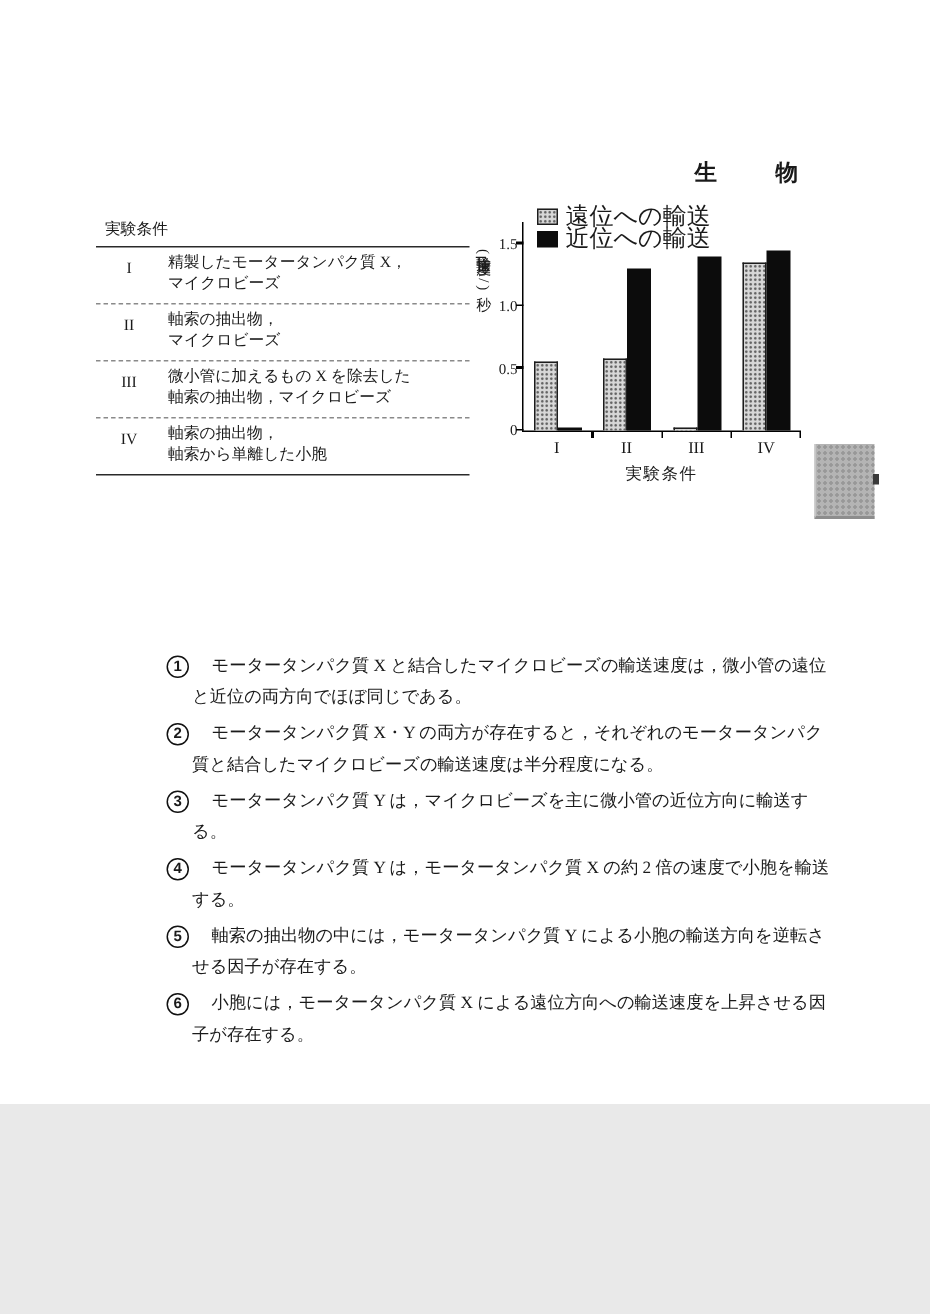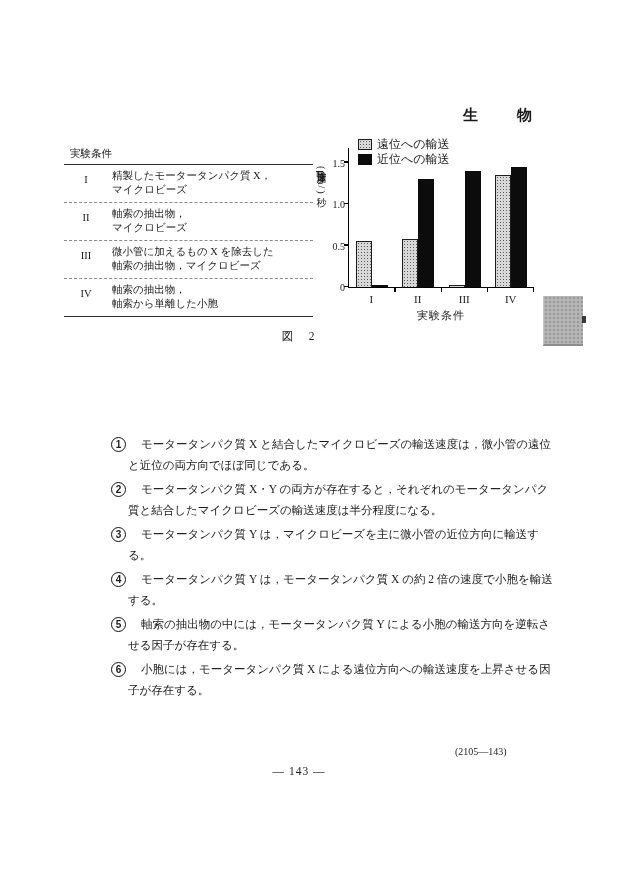--- a/index.html
+++ b/index.html
@@ -1,18 +1,18 @@
 <!DOCTYPE html>
 <html><head>
 <meta charset="utf-8">
 <style>
   * { margin:0; padding:0; box-sizing:border-box; }
   html,body { background:#e9e9e9; }
   .page {
-    position:relative; width:620px; height:876px; margin:0 auto;
+    position:relative; width:620px; height:736px; margin:0 auto;
     background:#ffffff; overflow:hidden;
     font-family:"Liberation Serif", serif; color:#1a1a1a;
   }
   
   .subject { position:absolute; top:106px; left:463px; font-size:15px;
     font-weight:bold; letter-spacing:12px; }
   
   .cond-table { position:absolute; left:64px; top:146px; width:249px; font-size:10.5px; line-height:14px; }
   .t-head { display:flex; border-bottom:1.2px solid #2a2a2a; padding:1px 0 3px 0; }
   .t-head .c1 { width:52px; text-align:left; padding-left:6px; }
@@ -35,21 +35,21 @@
   .group { flex:1; display:flex; align-items:flex-end; justify-content:center; }
   .bar { width:16px; }
   .bar0 { background-color:#d8d8d8;
     background-image:radial-gradient(#5e5e5e 0.7px, rgba(255,255,255,0) 0.95px);
     background-size:3px 3px; border:1px solid #1c1c1c; border-bottom:none; }
   .bar1 { background:#0c0c0c; }
   .legend { position:absolute; left:48px; top:0; background:#fff; padding:1px 2px; }
   .legend-row { display:flex; align-items:center; height:15px; }
   .legend-swatch { width:14px; height:11px; margin-right:5px; }
   .legend-swatch.bar0 { border:1px solid #1c1c1c; }
-  .legend-label { font-size:12px; }
+  .legend-label { font-size:16px; }
   .xcats { position:absolute; left:40px; top:157px; width:186px; display:flex; }
   .xcats span { flex:1; text-align:center; font-size:11px; }
   .chart-xlabel { position:absolute; left:40px; top:172px; width:186px;
     text-align:center; font-size:11px; letter-spacing:1px; }
   .fig-caption { position:absolute; top:329px; left:64px; width:470px;
     text-align:center; font-size:11.5px; letter-spacing:2px; }
   
   .question { position:absolute; left:85px; top:369px; width:468px;
     font-size:11.5px; line-height:23px; }
   .question .lead { font-weight:bold; font-family:"Liberation Sans",sans-serif; font-size:11px; }
@@ -161,21 +161,20 @@
       </div>
     <div class="xcats">
         <span>I</span>
         <span>II</span>
         <span>III</span>
         <span>IV</span>
       </div>
     <div class="chart-xlabel">実験条件</div>
   </div>
 
-  <div class="fig-caption">図　2</div>
 
 
   <div class="options">
       <div class="option">
         <span class="opt-num">1</span>
         <span class="opt-text">モータータンパク質 X と結合したマイクロビーズの輸送速度は，微小管の遠位と近位の両方向でほぼ同じである。</span>
       </div>
       <div class="option">
         <span class="opt-num">2</span>
         <span class="opt-text">モータータンパク質 X・Y の両方が存在すると，それぞれのモータータンパク質と結合したマイクロビーズの輸送速度は半分程度になる。</span>

